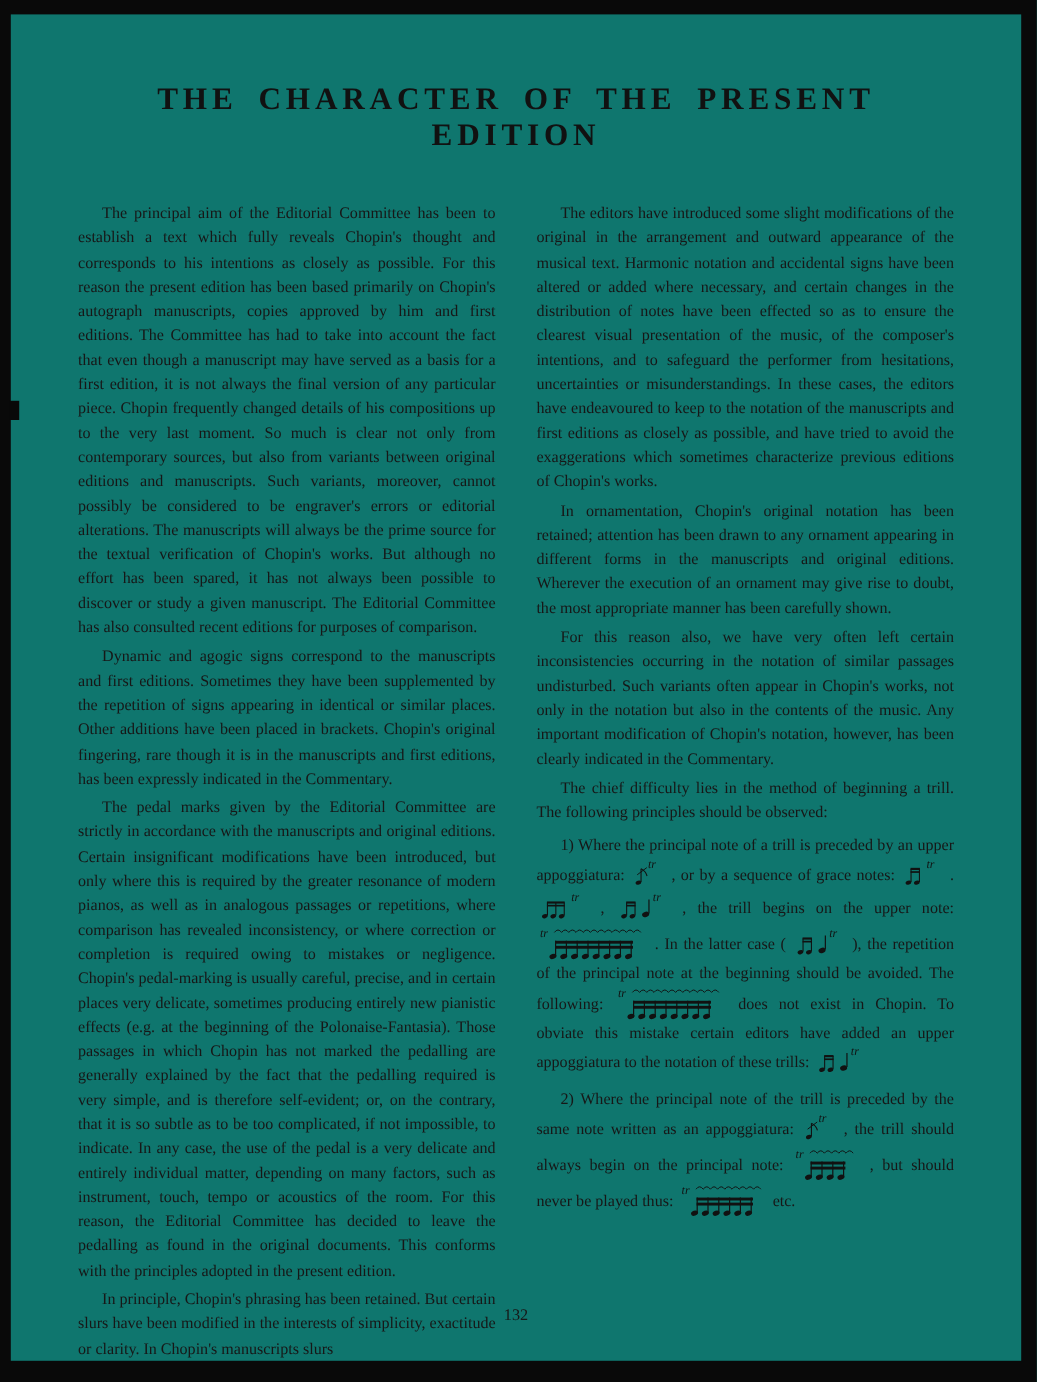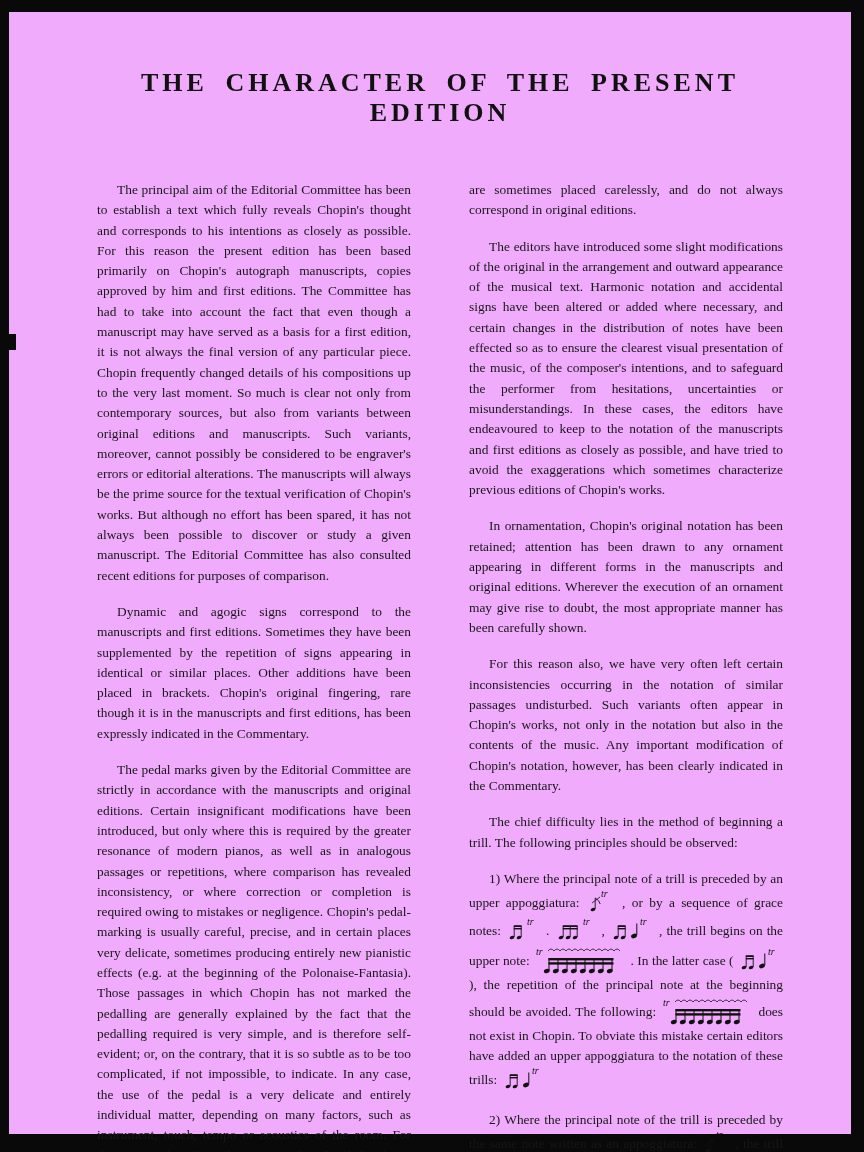--- a/index.html
+++ b/index.html
@@ -4,31 +4,31 @@
 <style>
   html,body{margin:0;padding:0;}
   body{
     width:864px;height:1152px;
     background:#090909;
     position:relative;overflow:hidden;
     font-family:"Liberation Serif",serif;
   }
   .page{
     position:absolute;left:9px;top:12px;right:13px;bottom:18px;
-    background:#f0abfc;color:#171717;padding-left:20px;
+    background:#0f766e;color:#171717;
   }
   .notch{position:absolute;left:-1px;top:322px;width:8px;height:16px;background:#090909;}
   .content{padding:56px 52px 0 52px;}
   h1{
     font-size:26px;font-weight:bold;letter-spacing:4px;word-spacing:7px;
     text-align:center;margin:0 0 36px 0;color:#111;
   }
   .cols{display:flex;gap:26px;}
   .col{flex:1;min-width:0;text-align:justify;font-size:13.4px;line-height:20.3px;}
-  .col p{margin:16px;text-indent:1.5em;}
+  .col p{margin:4px;text-indent:1.5em;}
   .col p.noindent{text-indent:0;}
   .col p.spaced{margin-top:7px;}
   .mfig{display:inline-block;vertical-align:-10px;margin:0 2px;}
   .mfig svg{display:block;}
   .trtxt{font-family:"Liberation Serif",serif;font-style:italic;font-size:10px;fill:#111;}
   .pagenum{
     position:absolute;bottom:30px;left:0;right:0;
     text-align:center;font-size:13.5px;color:#171717;
   }
 </style>
@@ -40,21 +40,20 @@
   <div class="content">
     <h1>THE CHARACTER OF THE PRESENT EDITION</h1>
     <div class="cols">
       <div class="col" id="leftcol">
           <p>The principal aim of the Editorial Committee has been to establish a text which fully reveals Chopin's thought and corresponds to his intentions as closely as possible. For this reason the present edition has been based primarily on Chopin's autograph manuscripts, copies approved by him and first editions. The Committee has had to take into account the fact that even though a manuscript may have served as a basis for a first edition, it is not always the final version of any particular piece. Chopin frequently changed details of his compositions up to the very last moment. So much is clear not only from contemporary sources, but also from variants between original editions and manuscripts. Such variants, moreover, cannot possibly be considered to be engraver's errors or editorial alterations. The manuscripts will always be the prime source for the textual verification of Chopin's works. But although no effort has been spared, it has not always been possible to discover or study a given manuscript. The Editorial Committee has also consulted recent editions for purposes of comparison.</p>
           <p>Dynamic and agogic signs correspond to the manuscripts and first editions. Sometimes they have been supplemented by the repetition of signs appearing in identical or similar places. Other additions have been placed in brackets. Chopin's original fingering, rare though it is in the manuscripts and first editions, has been expressly indicated in the Commentary.</p>
           <p>The pedal marks given by the Editorial Committee are strictly in accordance with the manuscripts and original editions. Certain insignificant modifications have been introduced, but only where this is required by the greater resonance of modern pianos, as well as in analogous passages or repetitions, where comparison has revealed inconsistency, or where correction or completion is required owing to mistakes or negligence. Chopin's pedal-marking is usually careful, precise, and in certain places very delicate, sometimes producing entirely new pianistic effects (e.g. at the beginning of the Polonaise-Fantasia). Those passages in which Chopin has not marked the pedalling are generally explained by the fact that the pedalling required is very simple, and is therefore self-evident; or, on the contrary, that it is so subtle as to be too complicated, if not impossible, to indicate. In any case, the use of the pedal is a very delicate and entirely individual matter, depending on many factors, such as instrument, touch, tempo or acoustics of the room. For this reason, the Editorial Committee has decided to leave the pedalling as found in the original documents. This conforms with the principles adopted in the present edition.</p>
           <p>In principle, Chopin's phrasing has been retained. But certain slurs have been modified in the interests of simplicity, exactitude or clarity. In Chopin's manuscripts slurs</p>
         </div>
       <div class="col" id="rightcol">
-          <p class="noindent">are sometimes placed carelessly, and do not always correspond in original editions.</p>
           <p>The editors have introduced some slight modifications of the original in the arrangement and outward appearance of the musical text. Harmonic notation and accidental signs have been altered or added where necessary, and certain changes in the distribution of notes have been effected so as to ensure the clearest visual presentation of the music, of the composer's intentions, and to safeguard the performer from hesitations, uncertainties or misunderstandings. In these cases, the editors have endeavoured to keep to the notation of the manuscripts and first editions as closely as possible, and have tried to avoid the exaggerations which sometimes characterize previous editions of Chopin's works.</p>
           <p>In ornamentation, Chopin's original notation has been retained; attention has been drawn to any ornament appearing in different forms in the manuscripts and original editions. Wherever the execution of an ornament may give rise to doubt, the most appropriate manner has been carefully shown.</p>
           <p>For this reason also, we have very often left certain inconsistencies occurring in the notation of similar passages undisturbed. Such variants often appear in Chopin's works, not only in the notation but also in the contents of the music. Any important modification of Chopin's notation, however, has been clearly indicated in the Commentary.</p>
           <p>The chief difficulty lies in the method of beginning a trill. The following principles should be observed:</p>
           <p class="spaced">1) Where the principal note of a trill is preceded by an upper appoggiatura: <span class="mfig"><svg width="26" height="28" viewBox="0 0 26 28">
                 <line x1="7.2" y1="9" x2="7.2" y2="20" stroke="#111" stroke-width="0.9"></line>
                 <ellipse cx="5" cy="20.5" rx="2.4" ry="1.7" fill="#111" transform="rotate(-18 5 20.5)"></ellipse>
                 <path d="M7.2 9 q4 2 5 6" stroke="#111" stroke-width="0.9" fill="none"></path>
                 <line x1="4" y1="14" x2="12" y2="8" stroke="#111" stroke-width="0.8"></line>
                 <text x="13" y="8" class="trtxt">tr</text>
@@ -182,13 +181,14 @@
                 <line x1="41" y1="13" x2="41" y2="25.5" stroke="#111" stroke-width="1"></line>
                 <ellipse cx="38.8" cy="26" rx="3" ry="2.1" fill="#111" transform="rotate(-18 38.8 26)"></ellipse>
                 <line x1="50" y1="13" x2="50" y2="25.5" stroke="#111" stroke-width="1"></line>
                 <ellipse cx="47.8" cy="26" rx="3" ry="2.1" fill="#111" transform="rotate(-18 47.8 26)"></ellipse>
                 <line x1="59" y1="13" x2="59" y2="25.5" stroke="#111" stroke-width="1"></line>
                 <ellipse cx="56.8" cy="26" rx="3" ry="2.1" fill="#111" transform="rotate(-18 56.8 26)"></ellipse>
               </svg></span> etc.</p>
         </div>
     </div>
   </div>
+  <div class="pagenum">132</div>
 </div>
 
 </body></html>

